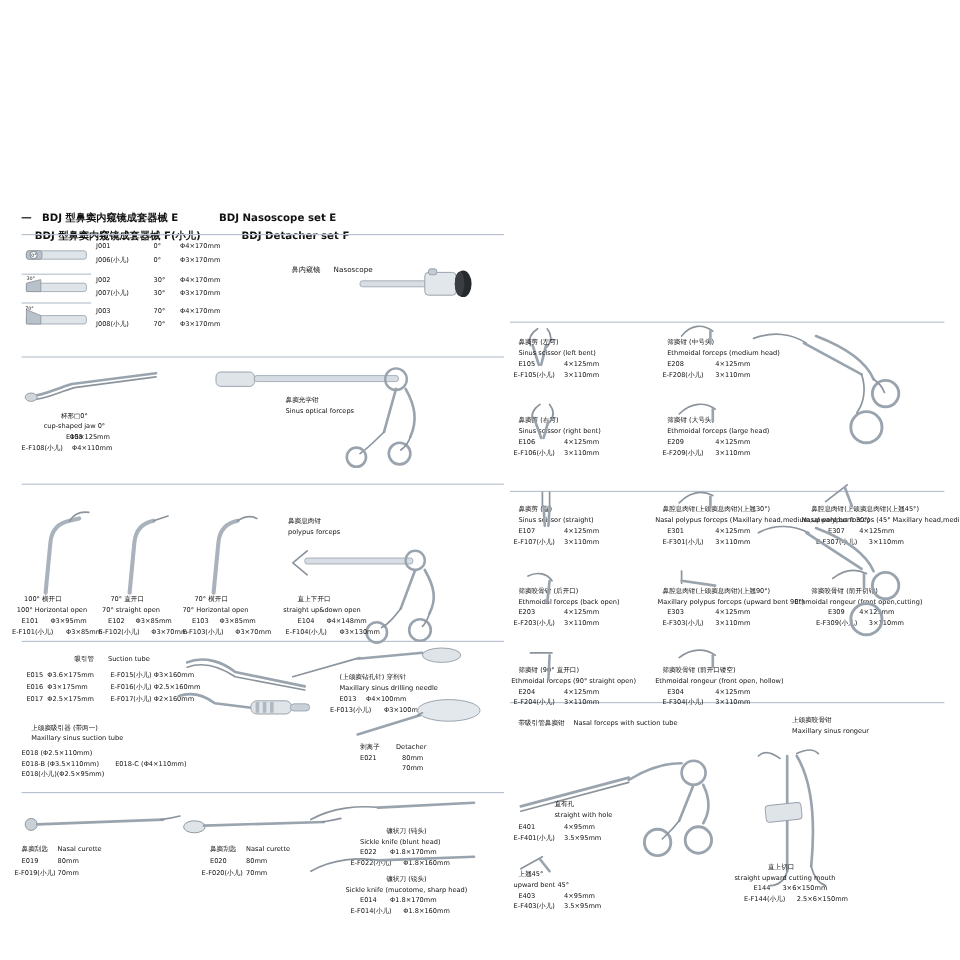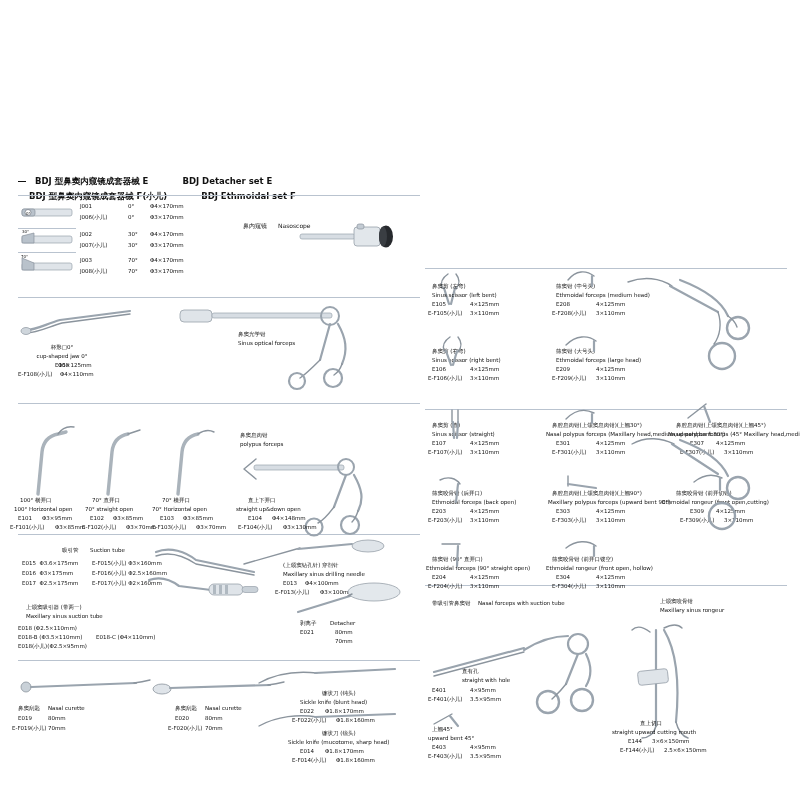--- a/index.html
+++ b/index.html
@@ -39,25 +39,25 @@
 </style>
 </head>
 <body>
 
 <div class="page">
 
   <div class="hdr">
     <div class="line l1">
       <span class="dash"></span>
       <span class="cn">BDJ 型鼻窦内窥镜成套器械 E</span>
-      <span class="en">BDJ Detacher set E</span>
+      <span class="en">BDJ Nasoscope set E</span>
     </div>
     <div class="line l2">
       <span class="cn" style="margin-left:11px">BDJ 型鼻窦内窥镜成套器械 F(小儿)</span>
-      <span class="en">BDJ Ethmoidal set F</span>
+      <span class="en">BDJ Detacher set F</span>
     </div>
   </div>
 
   <div class="hr" style="left:18px;top:195px;width:402px;"></div>
   <div class="hr" style="left:18px;top:297px;width:402px;"></div>
   <div class="hr" style="left:18px;top:403px;width:402px;"></div>
   <div class="hr" style="left:18px;top:534px;width:402px;"></div>
   <div class="hr" style="left:18px;top:660px;width:402px;"></div>
   <div class="hr" style="left:425px;top:268px;width:362px;"></div>
   <div class="hr" style="left:425px;top:409px;width:362px;"></div>

